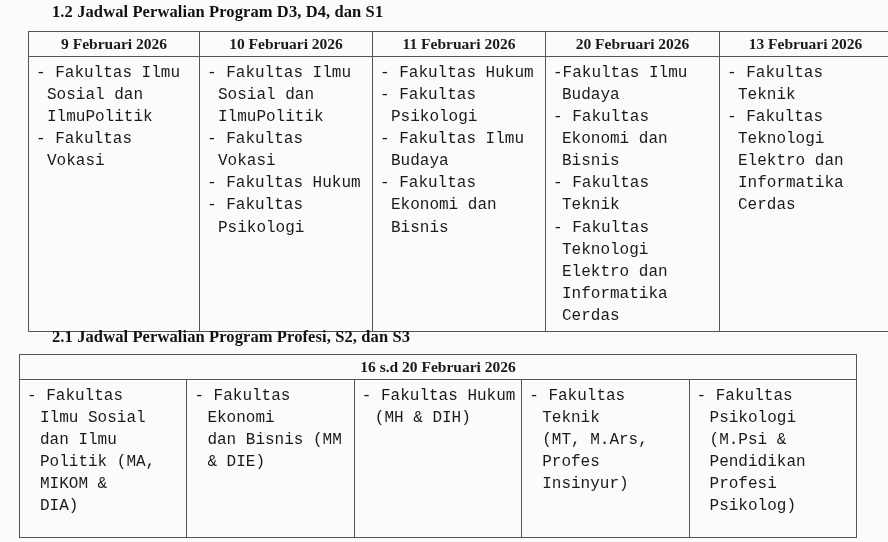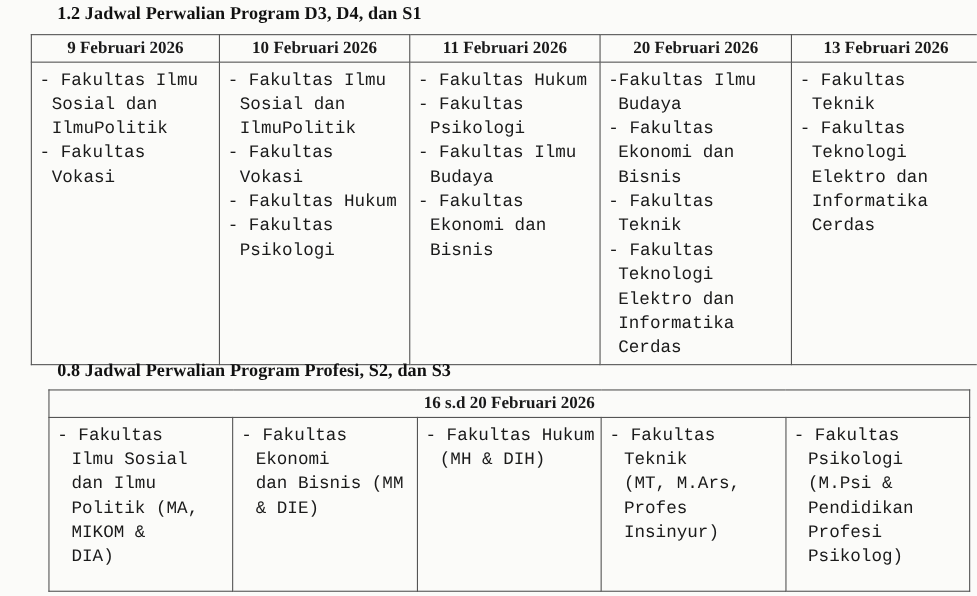--- a/index.html
+++ b/index.html
@@ -57,21 +57,21 @@
     padding: 0 2px;
     white-space: nowrap;
   }
 
   #table-1 {
     left: 28px;
     top: 31px;
     width: 838px;
   }
   #table-2 {
-    left: 44px;
+    left: 19px;
     top: 354px;
     width: 838px;
   }
 
   
   .c0 { width: 166px; }
   .c1 { width: 168px; }
   .c2 { width: 168px; }
   .c3 { width: 169px; }
   .c4 { width: 167px; }
@@ -176,21 +176,21 @@
 Teknologi
 Elektro dan
 Informatika
 Cerdas</li>
           </ul>
         </td>
       </tr>
     </tbody>
   </table>
 
-  <div class="heading" id="heading-2">0.8 Jadwal Perwalian Program Profesi, S2, dan S3</div>
+  <div class="heading" id="heading-2">2.1 Jadwal Perwalian Program Profesi, S2, dan S3</div>
 
   <table class="sched" id="table-2">
     <thead>
       <tr>
         <th colspan="5">16 s.d 20 Februari 2026</th>
       </tr>
     </thead>
     <tbody>
       <tr>
         <td class="c0 body-cell-2">

